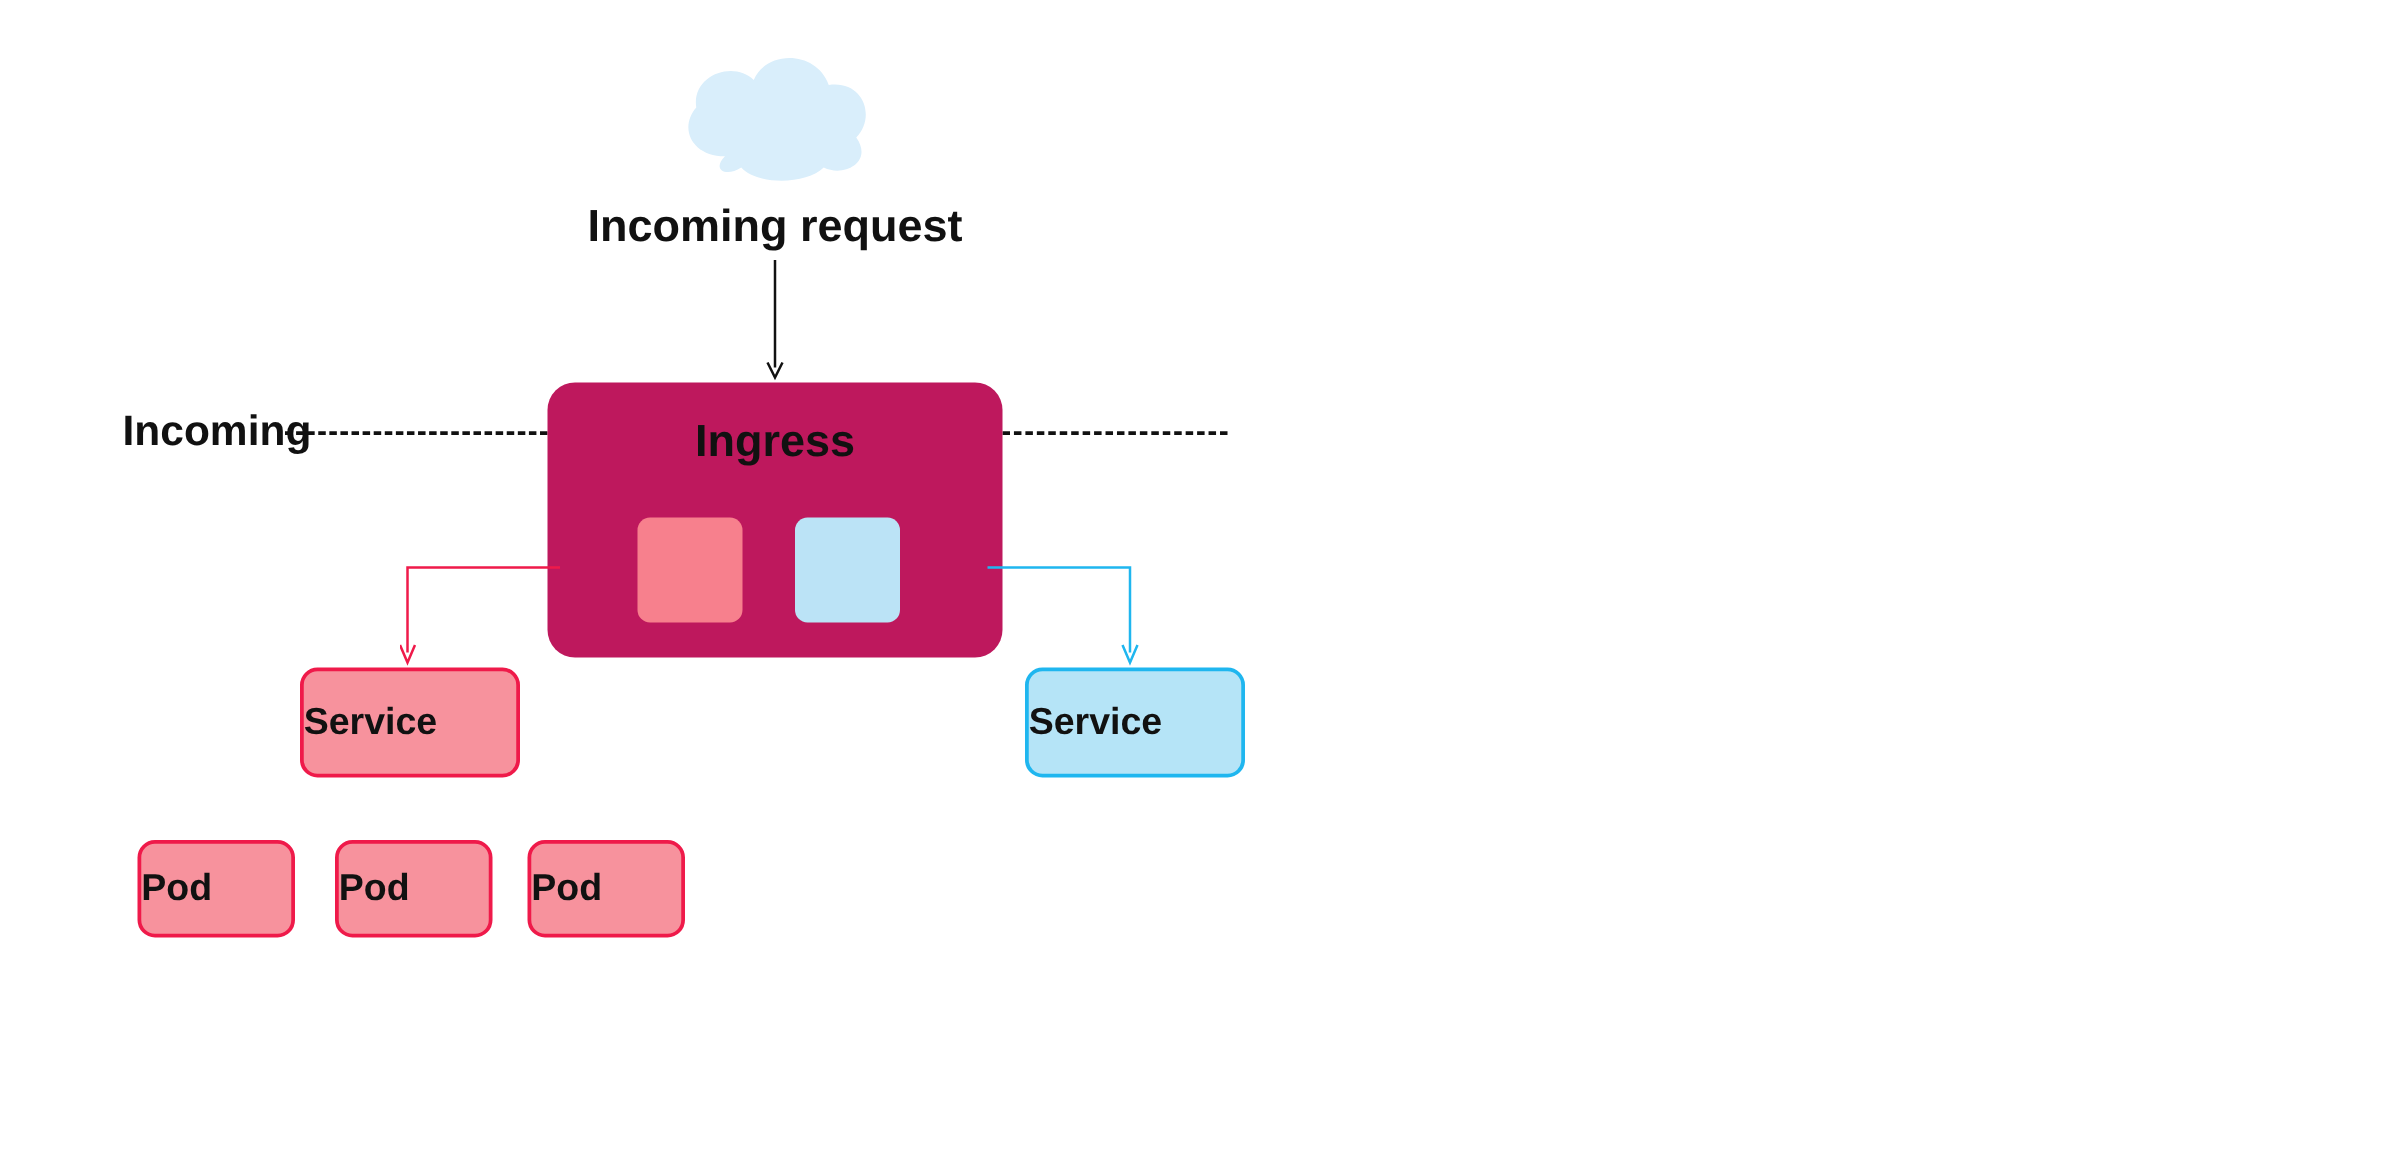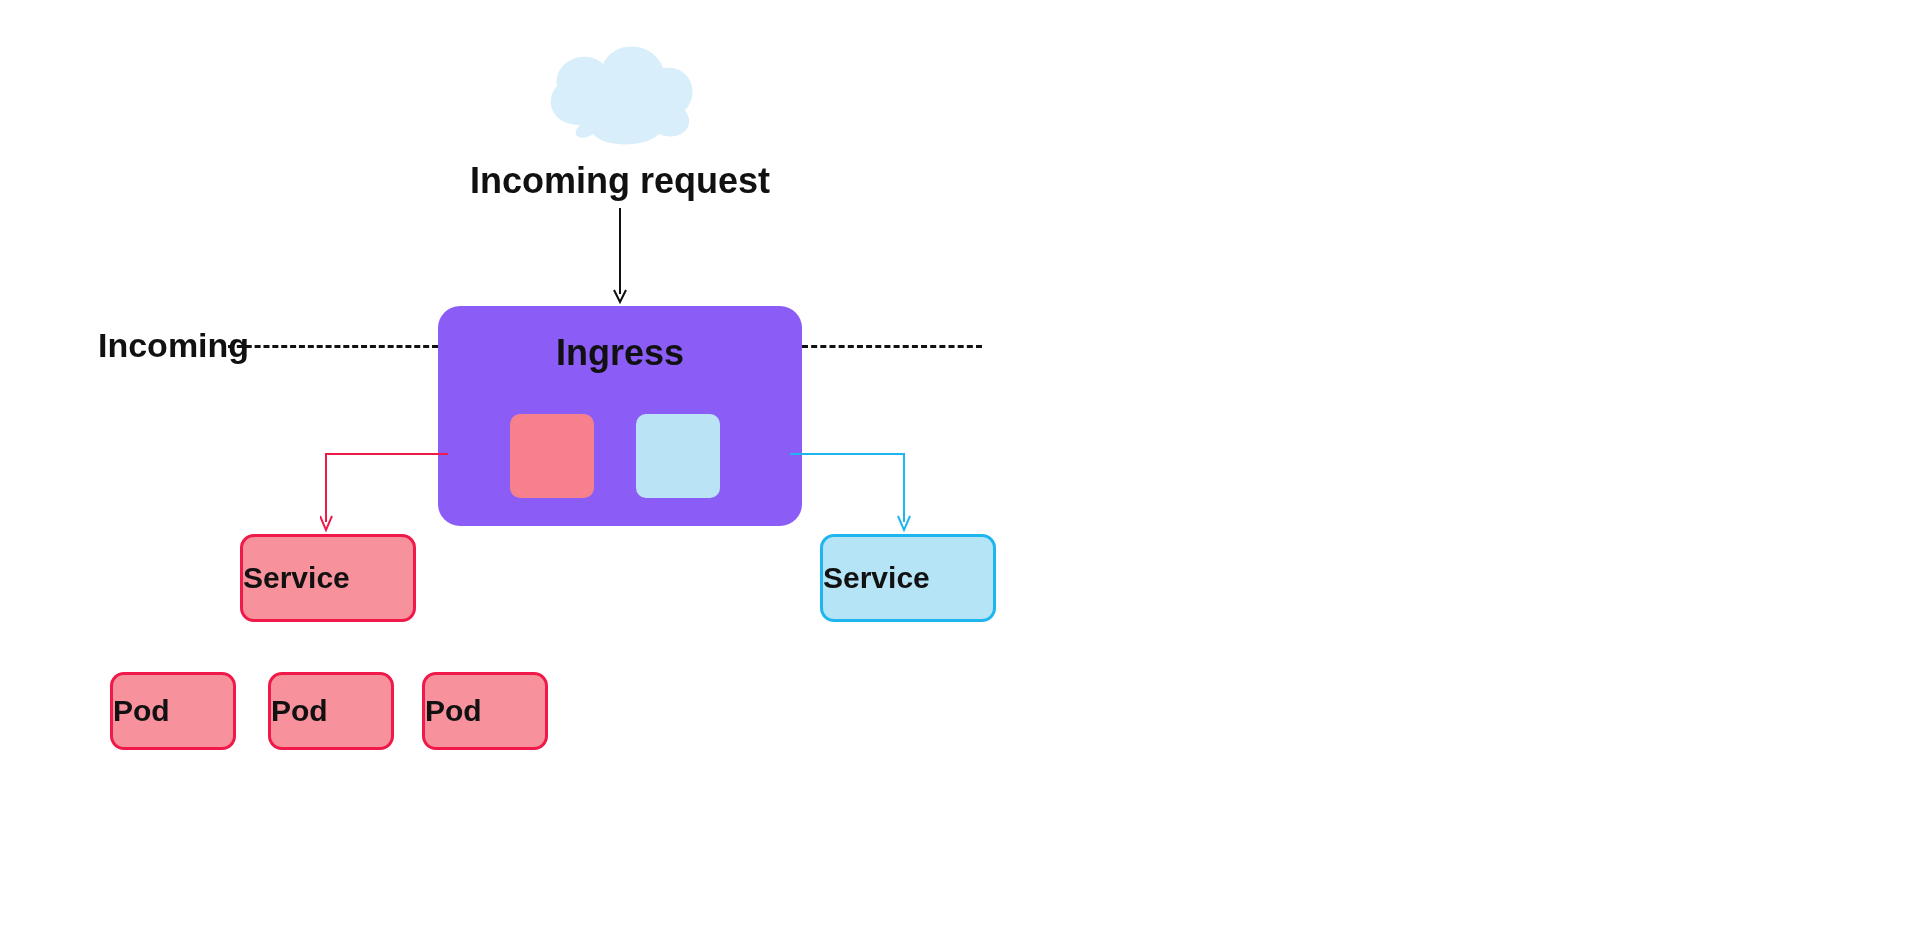--- a/index.html
+++ b/index.html
@@ -1,19 +1,19 @@
 <!DOCTYPE html>
 <html><head>
 <meta charset="utf-8">
 <style>
   html,body{margin:0;padding:0;width:1920px;height:932px;background:#fff;font-family:Arial,Helvetica,sans-serif;overflow:hidden}
   .stage{position:relative;width:1920px;height:932px}
   .label{position:absolute;font-weight:700;color:#111;white-space:nowrap}
   .box{position:absolute;border-radius:14px;display:flex;align-items:center;justify-content:flex-start;font-weight:600;font-size:30px;color:#111}
-  .ingress{position:absolute;background:#8b5cf6;border-radius:22px}
+  .ingress{position:absolute;background:#be185d;border-radius:22px}
   .ingress-title{position:absolute;font-weight:700;font-size:36px;color:#111}
   .chip{position:absolute;border-radius:10px}
   .dash{position:absolute;border-top:3px dashed #111;height:0}
 </style>
 </head>
 <body>
 
 <div class="stage">
 
   <svg style="position:absolute;left:535px;top:30px" width="170" height="120" viewBox="0 0 170 120">

